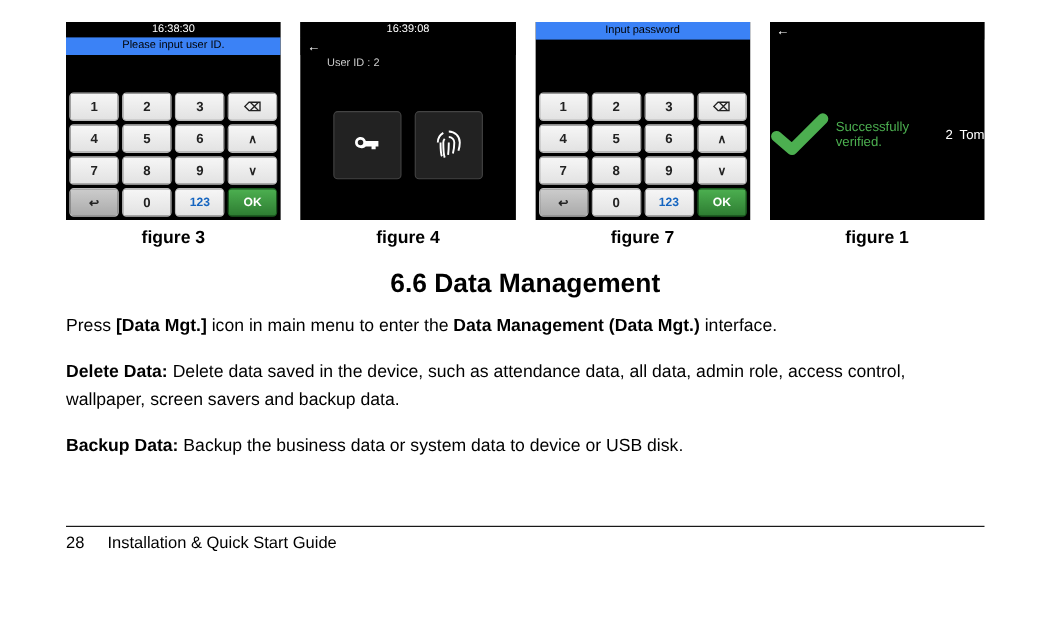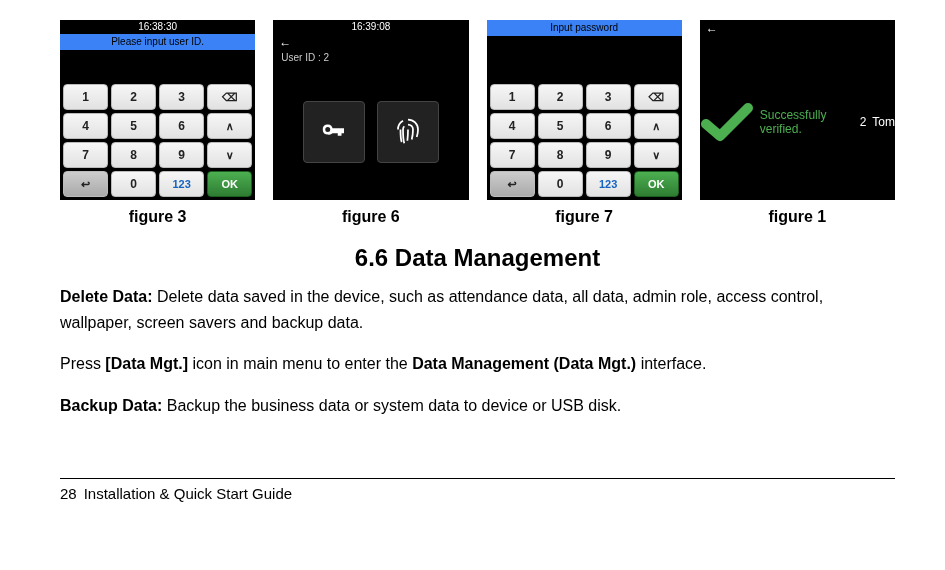--- a/index.html
+++ b/index.html
@@ -62,21 +62,21 @@
     padding-left: 6px;
   }
   .back-arrow {
     font-size: 12px;
     color: #fff;
   }
   .userid-label {
     color: #ccc;
     font-size: 10px;
     margin-top: 2px;
-    padding-left: 8px;
+    padding-left: 24px;
   }
   .keypad-wrap {
     margin-top: auto;
   }
   .keypad {
     display: grid;
     grid-template-columns: repeat(4, 1fr);
     gap: 3px;
     padding: 3px;
     background: #000;
@@ -174,21 +174,21 @@
     line-height: 1.6;
     margin: 0 0 16px 0;
   }
   .para b { font-weight: bold; }
   .footer-line {
     border-top: 1px solid #000;
     margin-top: 60px;
     padding-top: 6px;
     font-size: 15px;
     display: flex;
-    gap: 7px;
+    gap: 21px;
   }
 </style>
 </head>
 <body>
 
 <div class="content">
 
   <div class="figure-row">
 
     <div class="phone">
@@ -280,41 +280,41 @@
         <div class="verified-text">Successfully verified.</div>
         <div class="verified-id">2</div>
         <div class="verified-name">Tom</div>
       </div>
     </div>
 
   </div>
 
   <div class="caption-row">
     <div class="caption">figure 3</div>
-    <div class="caption">figure 6</div>
+    <div class="caption">figure 4</div>
     <div class="caption">figure 7</div>
     <div class="caption">figure 1</div>
   </div>
 
   <div class="section-heading">6.6 Data Management</div>
-
-  <p class="para">
-    <b>Delete Data:</b>
-    <span> Delete data saved in the device, such as attendance data, all data, admin role, access control, wallpaper, screen savers and backup data.</span>
-  </p>
 
   <p class="para">
     <span>Press </span>
     <b>[Data Mgt.]</b>
     <span> icon in main menu to enter the </span>
     <b>Data Management (Data Mgt.)</b>
     <span> interface.</span>
   </p>
 
   <p class="para">
+    <b>Delete Data:</b>
+    <span> Delete data saved in the device, such as attendance data, all data, admin role, access control, wallpaper, screen savers and backup data.</span>
+  </p>
+
+  <p class="para">
     <b>Backup Data:</b>
     <span> Backup the business data or system data to device or USB disk.</span>
   </p>
 
   <div class="footer-line">
     <span>28</span>
     <span>Installation &amp; Quick Start Guide</span>
   </div>
 
 </div>

